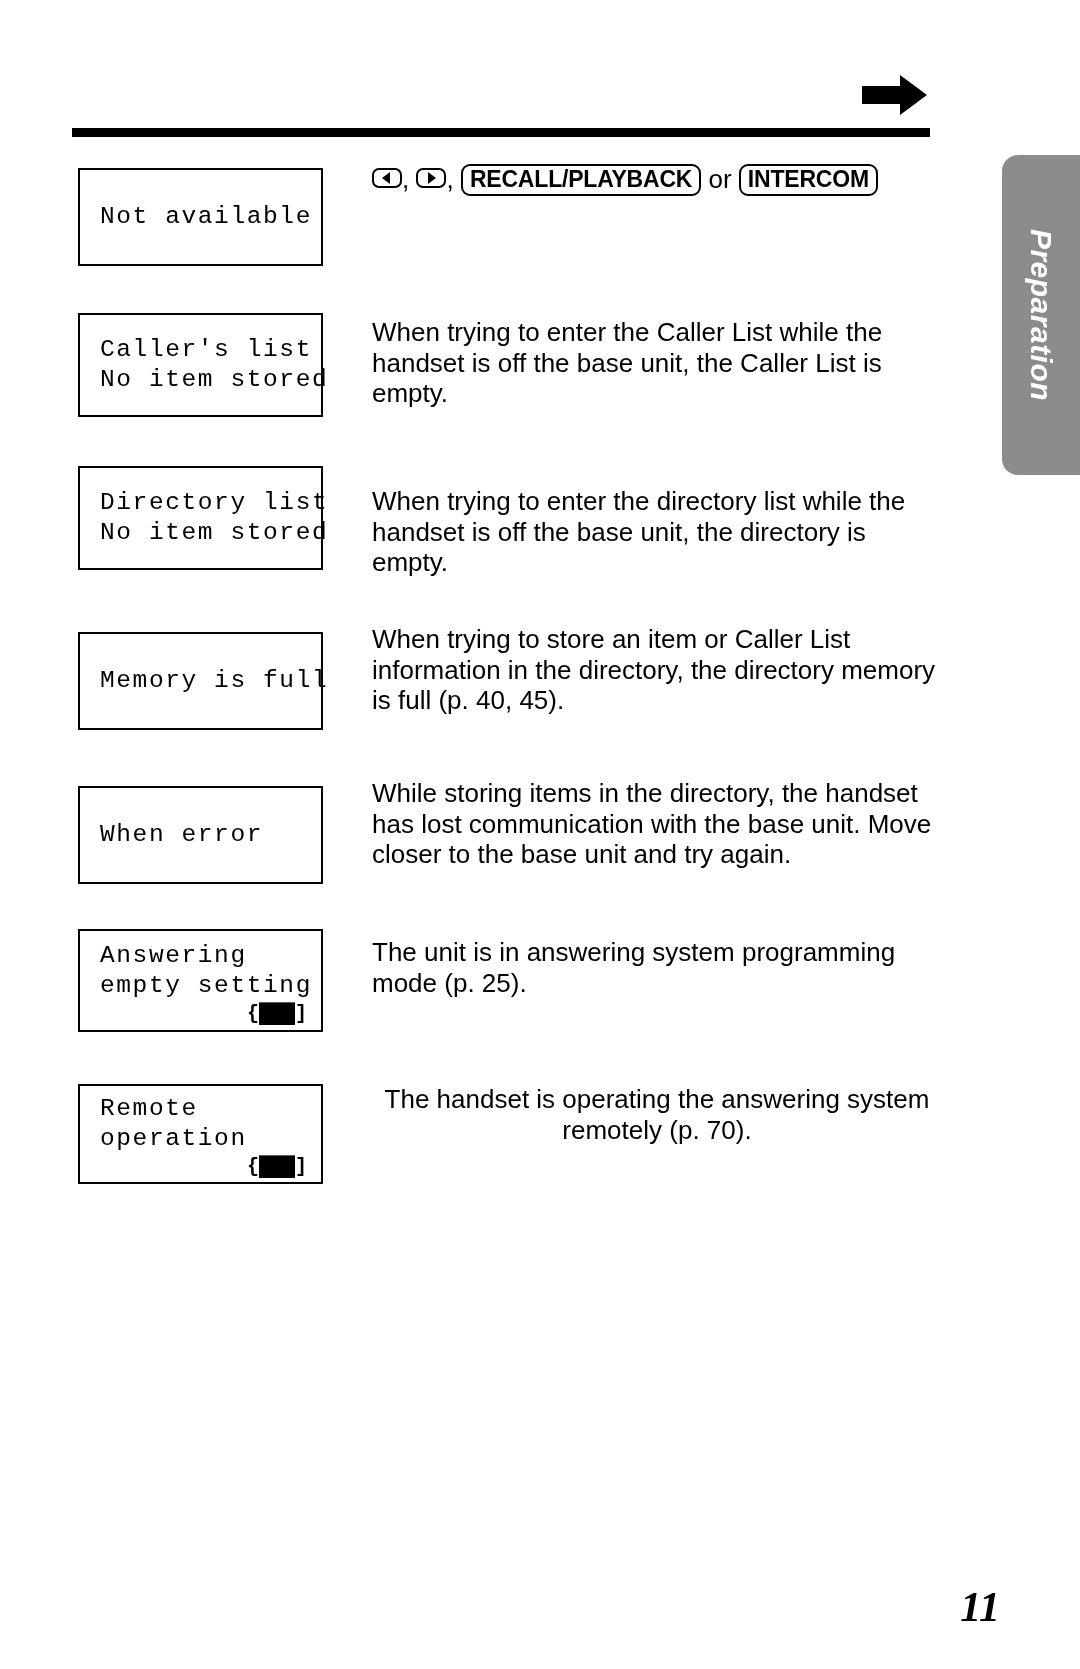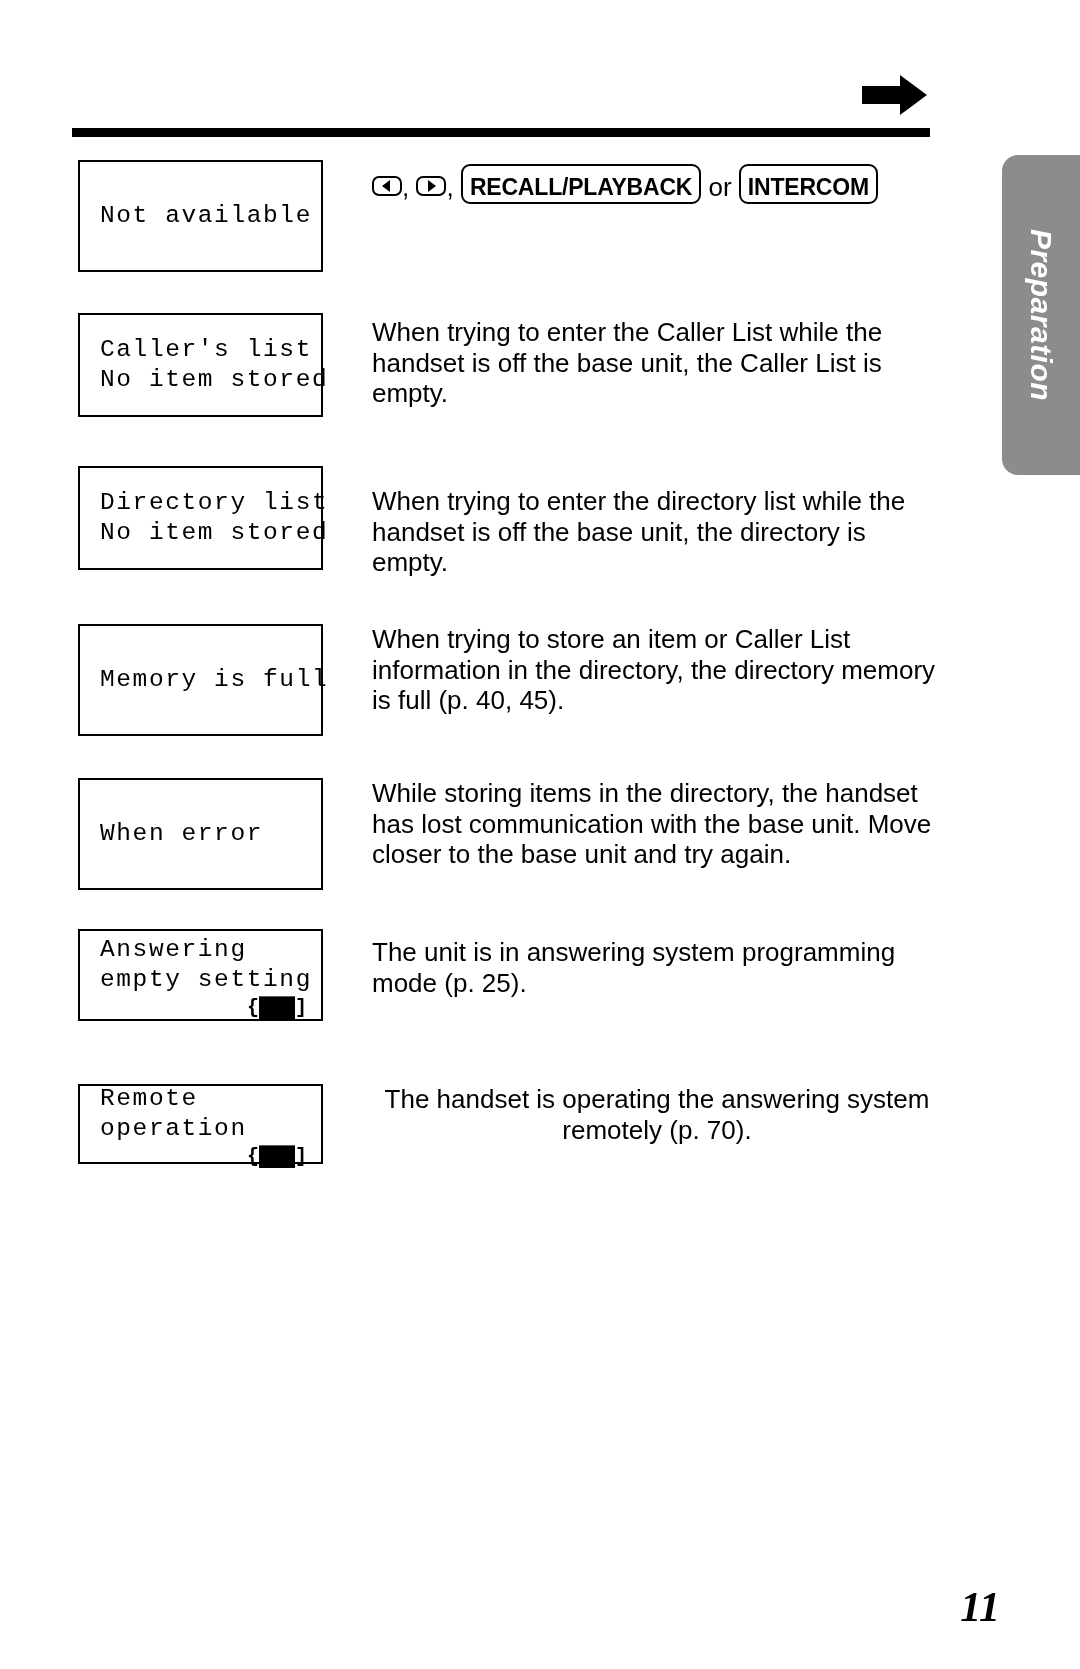--- a/index.html
+++ b/index.html
@@ -94,21 +94,21 @@
     font-size: 24.5px;
     line-height: 30px;
     letter-spacing: 1.6px;
     color: #000000;
     padding: 0 0 0 20px;
     display: flex;
     flex-direction: column;
     justify-content: center;
   }
   .lcd.tall   { height: 104px; }
-  .lcd.single { height: 112px; }
+  .lcd.single { height: 98px; margin-top: 8px; }
   .lcd-line { white-space: pre; }
   .lcd-battery {
     white-space: pre;
     text-align: right;
     padding-right: 14px;
     font-size: 20px;
     letter-spacing: 0;
     line-height: 26px;
     font-weight: bold;
   }
@@ -123,21 +123,21 @@
     line-height: 30.5px;
     color: #000000;
   }
   .desc p { margin: 0; }
 
   
   .keycap {
     display: inline-block;
     border: 2.5px solid #000000;
     border-radius: 9px;
-    padding: 8px 7px 1px 7px;
+    padding: 0px 7px 1px 7px;
     font-weight: bold;
     font-size: 23px;
     line-height: 27px;
     vertical-align: 1px;
     letter-spacing: -0.2px;
     white-space: nowrap;
   }
   .keycap.arrowkey {
     padding: 0px 5px;
     border-radius: 7px;
@@ -229,32 +229,32 @@
     <div class="row" style="top:778px;">
       <div class="lcd single" style="top:0px;">
         <div class="lcd-line">When error</div>
       </div>
       <div class="desc" style="top:0px;">
         <p>While storing items in the directory, the handset has lost communication with the base unit. Move closer to the base unit and try again.</p>
       </div>
     </div>
 
     <div class="row" style="top:929px;">
-      <div class="lcd" style="top:0px; height:92px; padding-top:6px;">
+      <div class="lcd" style="top:0px; height:103px; padding-top:6px;">
         <div class="lcd-line">Answering</div>
         <div class="lcd-line">empty setting</div>
         <div class="lcd-battery">{███]</div>
       </div>
       <div class="desc" style="top:8px;">
         <p>The unit is in answering system programming mode (p. 25).</p>
       </div>
     </div>
 
     <div class="row" style="top:1084px;">
-      <div class="lcd" style="top:0px; height:80px; padding-top:6px;">
+      <div class="lcd" style="top:0px; height:100px; padding-top:6px;">
         <div class="lcd-line">Remote</div>
         <div class="lcd-line">operation</div>
         <div class="lcd-battery">{███]</div>
       </div>
       <div class="desc" style="top:0px;text-align:center;">
         <p>The handset is operating the answering system remotely (p. 70).</p>
       </div>
     </div>
 
   </div>

